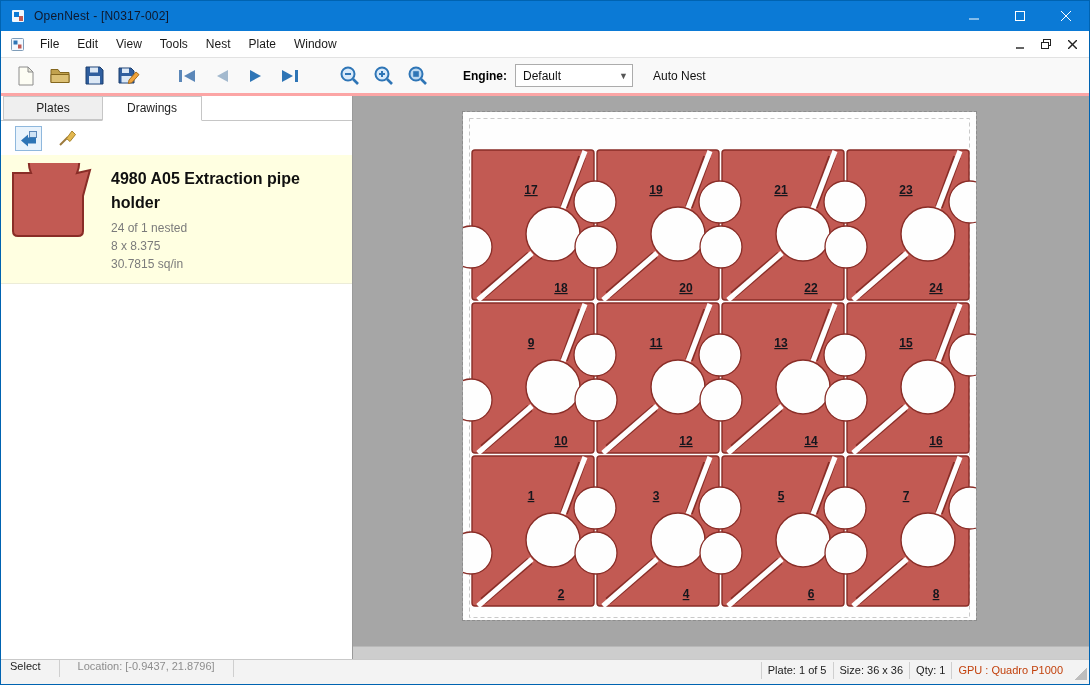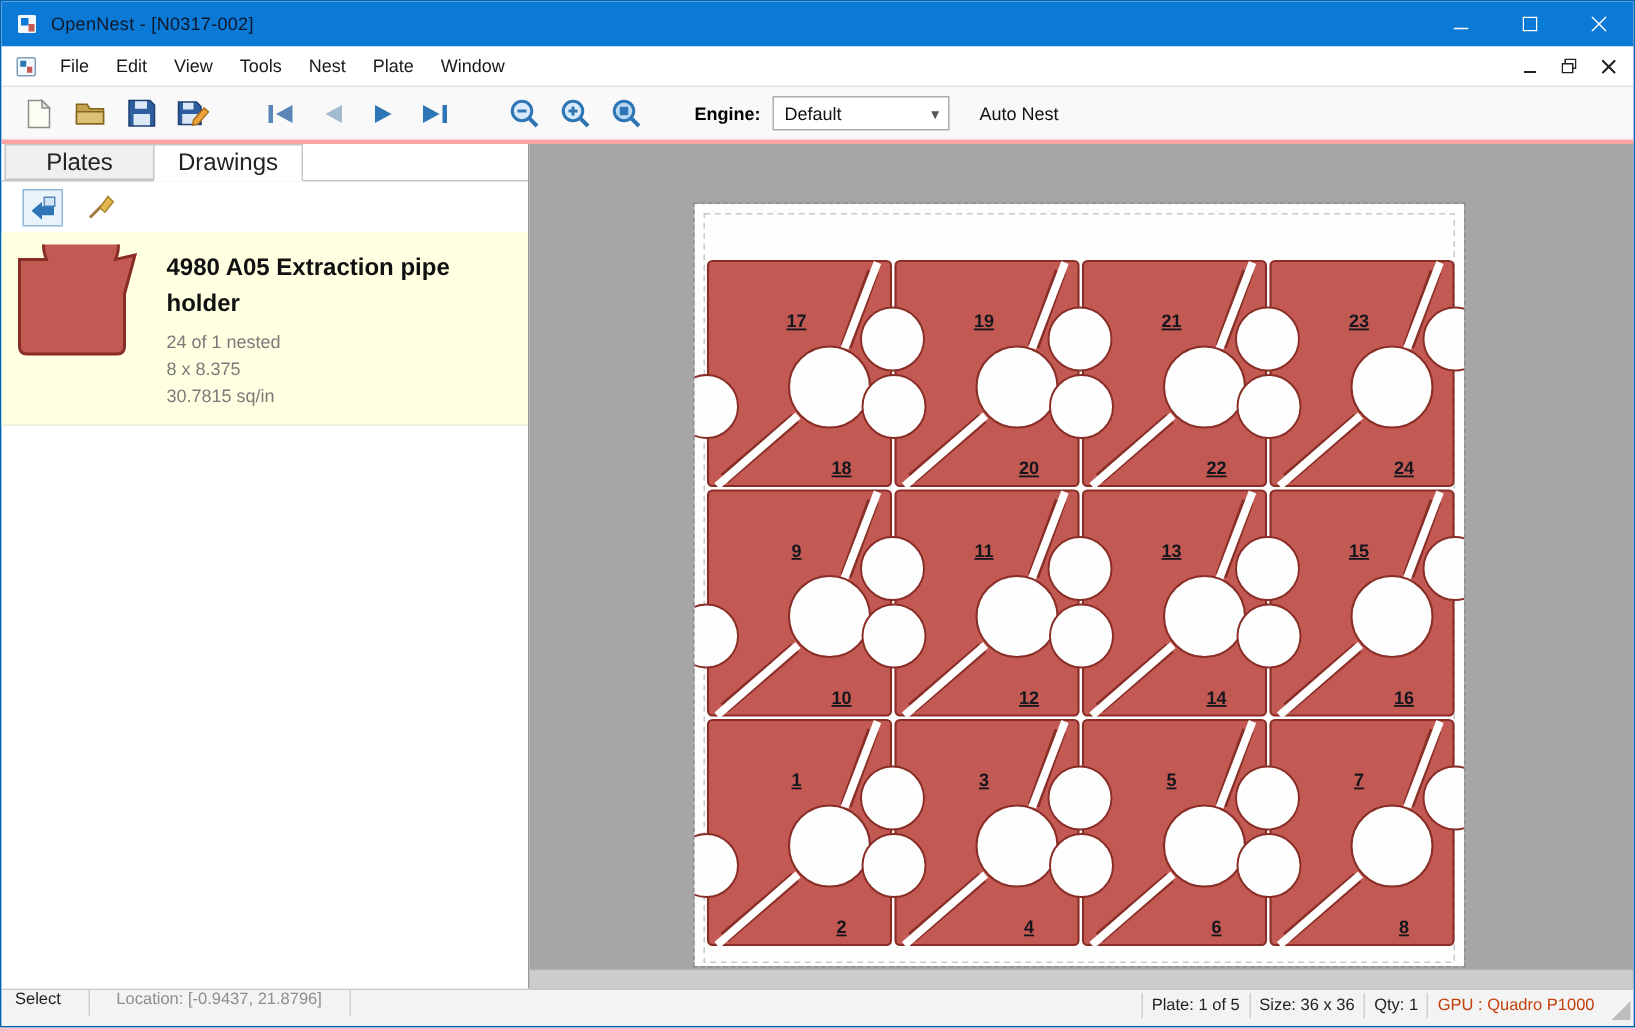--- a/index.html
+++ b/index.html
@@ -38,36 +38,36 @@
   .combo-arrow { margin-left:auto; width:17px; height:100%; display:flex; align-items:center;
                  justify-content:center; color:#555; font-size:9px; }
   .autonest { margin-left:20px; color:#111; }
 
   
   .main { display:flex; height:563px; }
 
   .sidebar { width:352px; border-right:1px solid #9a9a9a; background:#fff;
              display:flex; flex-direction:column; }
   .tabstrip { height:25px; display:flex; padding-left:2px; border-bottom:1px solid #c6c6c6;
-              background:#fff; font-size:16px; }
+              background:#fff; font-size:12px; }
   .tab { min-width:100px; text-align:center; line-height:23px; border:1px solid #c6c6c6;
          background:#efefef; color:#222; margin-right:-1px; }
   .tab.active { background:#fff; border-bottom:1px solid #fff; margin-bottom:-1px; z-index:2; }
 
   .mini-toolbar { height:34px; display:flex; align-items:center; gap:12px; padding-left:14px; }
   .mini-btn { width:27px; height:25px; display:flex; align-items:center; justify-content:center; }
   .mini-btn.framed { border:1px solid #8fb8dd; background:#e9f3fc; }
 
   .part-item { background:#ffffe1; display:flex; gap:16px; padding:8px 10px 10px 8px;
                border-bottom:1px solid #ececd8; cursor:default; }
   .part-info { padding-top:4px; font-size:12px; color:#7b7b7b; line-height:1.5; }
   .part-title { font-size:16px; font-weight:700; color:#101010; margin-bottom:4px; }
 
   .canvas { flex:1; position:relative; background:#a6a6a6; overflow:hidden; }
-  .plate { position:absolute; left:110px; top:40px; width:513px; height:508px;
+  .plate { position:absolute; left:110px; top:16px; width:513px; height:508px;
            background:#fefefe; outline:1px dashed #8d8d8d; }
   .plate svg { display:block; }
   .part-label { font-family:"Liberation Sans", sans-serif; font-size:12px; font-weight:700;
                 fill:#15161d; }
   .canvas-scrollbar { position:absolute; left:0; right:0; bottom:0; height:13px;
                       background:#cdcdcd; border-top:1px solid #b8b8b8; }
 
   
   .statusbar { height:25px; background:#f3f3f3; border-top:1px solid #c9c9c9;
                display:flex; align-items:flex-start; font-size:11px; color:#222;gap:12px; }

